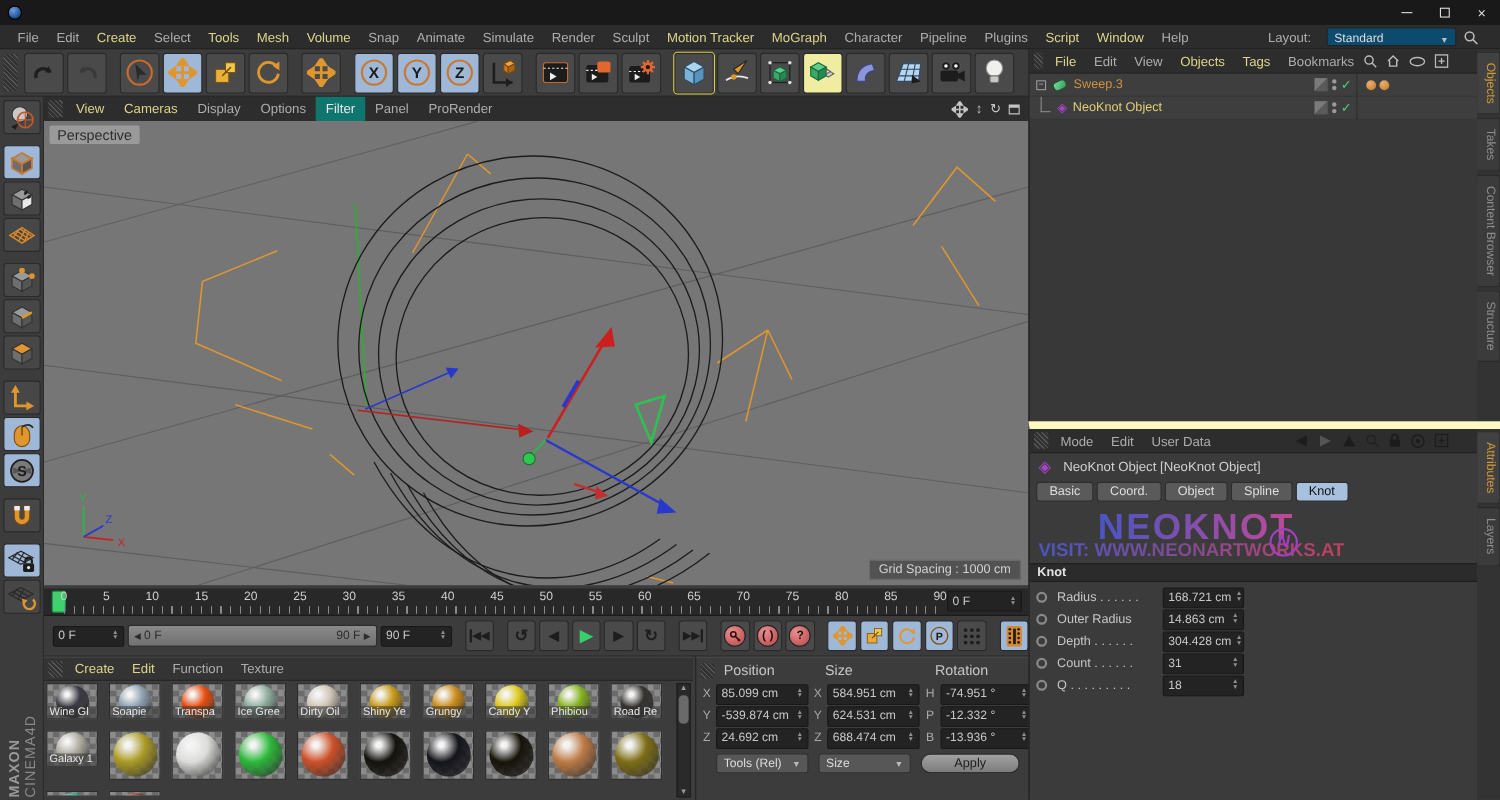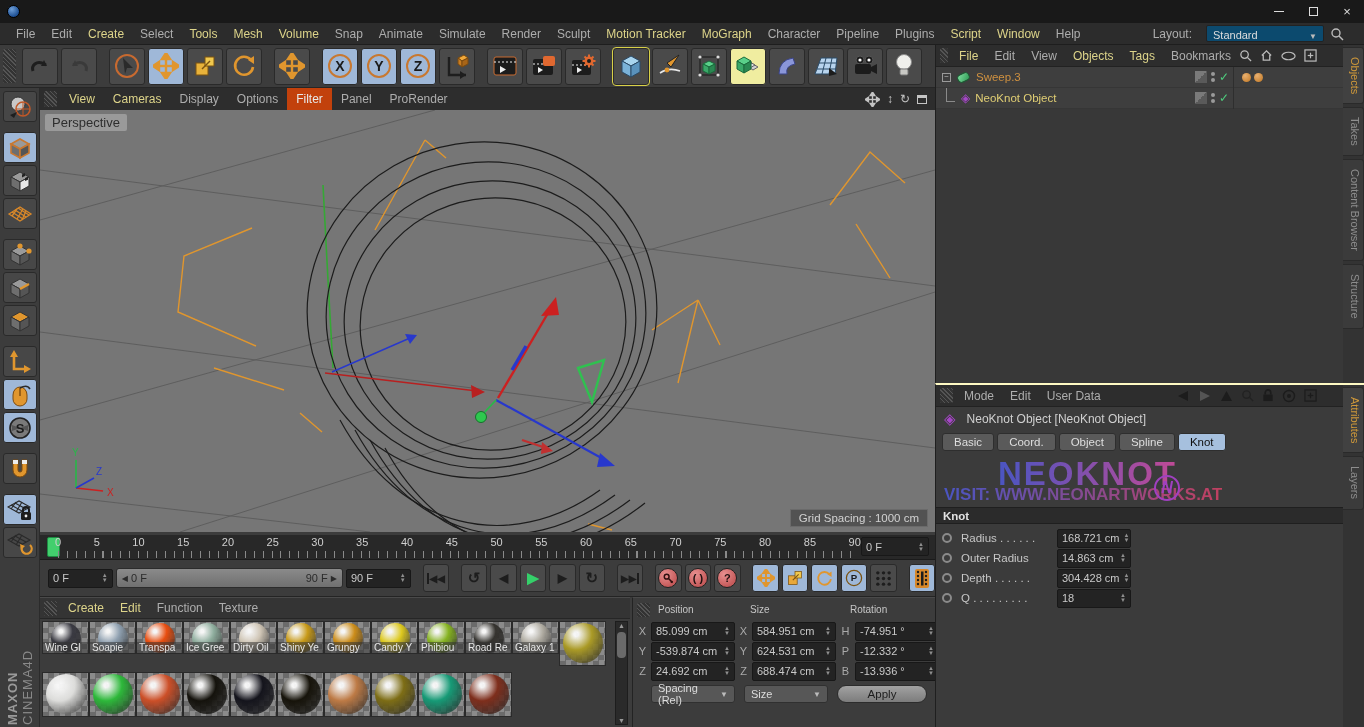--- a/index.html
+++ b/index.html
@@ -34,21 +34,21 @@
 #rail{left:0;top:88px;width:40px;height:639px;background:#3c3c3c;border-right:1px solid #2b2b2b;display:flex;flex-direction:column;align-items:center;gap:2px;padding-top:3px}
 .lb{width:34px;height:31px;background:#474747;border:1px solid #2a2a2a;border-radius:3px;display:flex;align-items:center;justify-content:center}
 .lb.act{background:#9fb8d8}
 .railgap{height:6px}
 #brand{position:absolute;left:0;bottom:2px;width:40px;height:130px;display:flex;align-items:center;justify-content:center}
 #brand div{writing-mode:vertical-rl;transform:rotate(180deg);color:#8a8a8a;font-size:13px;letter-spacing:1px}
 #brand b{color:#9a9a9a}
 
 #vpmenu{left:40px;top:88px;width:895px;height:22px;background:#2d2d2d;display:flex;align-items:center;padding-left:4px}
 #vpmenu .mi{padding:0 9px}
-#vpmenu .mi.on{background:#c2410c;color:#e8e8e8;height:22px;line-height:22px}
+#vpmenu .mi.on{background:#0f766e;color:#e8e8e8;height:22px;line-height:22px}
 #vpmenu .rt{margin-left:auto;display:flex;align-items:center;gap:7px;padding-right:8px;color:#bbb}
 .navico{font-size:12px;color:#c4c4c4}
 .maxico{display:block;width:10px;height:9px;border:1px solid #c4c4c4;border-top-width:3px}
 #viewport{left:40px;top:110px;width:895px;height:422px;background:#767676;overflow:hidden}
 #persp{position:absolute;left:5px;top:4px;background:#9a9a9a;color:#2e2e2e;padding:1px 7px;font-size:13px;border-radius:2px}
 #gridlbl{position:absolute;right:7px;bottom:5px;background:#4c4c4cd9;color:#d2d2d2;padding:2px 8px;font-size:11.5px;border:1px solid #6a6a6a}
 
 #ruler{left:40px;top:535px;width:895px;height:25px;background:#282828;border-bottom:1px solid #1b1b1b}
 #playhead{position:absolute;left:7px;top:2px;width:13px;height:20px;background:#42cf6d;border:1px solid #1f8a43;border-radius:2px}
 #ticknums{position:absolute;left:15px;top:1px;width:806px;display:flex;justify-content:space-between;color:#cfcfcf;font-size:11px}
@@ -59,41 +59,41 @@
 
 #transport{left:40px;top:560px;width:895px;height:37px;background:#3c3c3c;border-bottom:1px solid #242424;display:flex;align-items:center;gap:3px;padding-left:8px}
 .rng{width:232px;height:20px;background:linear-gradient(#8a8a8a,#707070);border:1px solid #2c2c2c;border-radius:3px;display:flex;align-items:center;padding:0 5px;color:#2b2b2b;font-size:11px}
 .tpb{width:27px;height:28px;background:#4a4a4a;border:1px solid #2a2a2a;border-radius:3px;display:flex;align-items:center;justify-content:center;color:#1d1d1d;font-size:12px;font-weight:bold}
 .tpb.act{background:#9fb8d8}
 .redc{width:20px;height:20px;border-radius:50%;background:radial-gradient(circle at 35% 30%,#e89090,#c65b5b 70%);border:1.5px solid #222;display:flex;align-items:center;justify-content:center;color:#201010;font-size:11px;font-weight:bold}
 .playtri{color:#35d06a}
 
 #mats{left:40px;top:597px;width:590px;height:130px;background:#3c3c3c;border-top:1px solid #4a4a4a}
 #matmenu{height:21px;background:#343434;display:flex;align-items:center;padding-left:4px;border-bottom:1px solid #262626}
-#matgrid{display:flex;flex-wrap:wrap;gap:0;padding:2px 2px 0 2px;width:572px;height:104px;overflow:hidden}
+#matgrid{display:flex;flex-wrap:wrap;gap:10px;padding:2px 2px 0 2px;width:572px;height:104px;overflow:hidden}
 .mat{width:47px;height:45px;background-color:#777;background-image:repeating-conic-gradient(#6b6b6b 0% 25%,#8b8b8b 0% 50%);background-size:11px 11px;border:1px solid #2a2a2a;position:relative;overflow:hidden}
 .mat.r1{height:33px}
 .sph{position:absolute;left:3px;top:1px;width:40px;height:40px;border-radius:50%}
 .mat.r1 .sph{width:30px;height:30px;left:8px}
 .mlabel{position:absolute;left:0;bottom:0;width:100%;background:#32323288;color:#e6e6e6;font-size:10px;padding:0 2px;white-space:nowrap;overflow:hidden}
 #matscroll{position:absolute;right:2px;top:23px;width:13px;height:104px;background:#2a2a2a;border:1px solid #1d1d1d;display:flex;flex-direction:column;align-items:center;color:#999;font-size:7px}
 #matscroll .thumbv{width:9px;height:26px;background:#6a6a6a;border-radius:4px;margin-top:3px}
 
 #coordp{left:632px;top:597px;width:303px;height:130px;background:#3c3c3c;border-left:1px solid #232323;border-top:1px solid #4a4a4a;padding:2px 4px}
 #coordhead{display:flex;align-items:center;height:19px}
-#coordhead span{font-size:10px;color:#c6c6c6}
+#coordhead span{font-size:13px;color:#c6c6c6}
 .cgrid{display:grid;grid-template-columns:11px 84px 11px 84px 13px 84px;grid-auto-rows:20px;column-gap:3px;row-gap:0;align-items:center;margin-top:2px}
 .axl{color:#aaa;text-align:center}
 .crow3{display:flex;gap:9px;margin-top:4px}
 .ddl{width:84px;height:18px;background:#575757;border:1px solid #303030;border-radius:3px;display:flex;align-items:center;padding:0 6px;color:#ddd;font-size:11px}
 .ddl i{margin-left:auto;font-style:normal;font-size:8px;color:#bbb}
 .applyb{width:90px;height:18px;border-radius:9px;background:linear-gradient(#a2a2a2,#7c7c7c);border:1px solid #2c2c2c;color:#1c1c1c;display:flex;align-items:center;justify-content:center;font-size:11.5px}
 
 #om{left:935px;top:45px;width:429px;height:338px;background:#383838;border-left:1px solid #1f1f1f}
-#am{left:935px;top:383px;width:429px;height:344px;background:#3b3b3b;border-left:1px solid #1f1f1f;border-top:2px solid #fef9c3}
+#am{left:935px;top:383px;width:429px;height:344px;background:#3b3b3b;border-left:1px solid #1f1f1f;border-top:7px solid #fef9c3}
 .pmenu{height:22px;background:#2d2d2d;display:flex;align-items:center;padding-left:4px;border-bottom:1px solid #222}
 .pmenu .rt{margin-left:auto;display:flex;align-items:center;gap:8px;padding-right:26px}
 .vstrip{position:absolute;right:0;top:0;width:21px;height:100%;background:#333;display:flex;flex-direction:column;padding-top:2px;gap:3px}
 .vtab{writing-mode:vertical-rl;font-size:11px;color:#8e8e8e;background:#3b3b3b;border:1px solid #2a2a2a;border-left:none;border-radius:0 3px 3px 0;padding:9px 2px;text-align:center}
 .vtab.act{color:#d0993a;background:#414141}
 
 .orow{height:21px;display:flex;align-items:center;background:#3e3e3e;border-bottom:1px solid #363636;padding-left:6px;font-size:11.5px}
 .expbox{width:9px;height:9px;border:1px solid #9a9a9a;display:flex;align-items:center;justify-content:center;color:#bbb;font-size:8px;line-height:6px;margin-right:6px}
 .treeL{width:9px;height:14px;border-left:1px solid #8a8a8a;border-bottom:1px solid #8a8a8a;margin:-7px 6px 0 4px}
 .oico1{width:13px;height:9px;border-radius:5px;background:linear-gradient(135deg,#7fe0a0,#2f9a55);transform:rotate(-25deg);margin-right:6px;border:1px solid #1c5c34}
@@ -876,21 +876,21 @@
         <span class="stp">▲<br>▼</span>
       </div>
     <span class="axl">B</span>
     <div class="field">
         <span>-13.936 °</span>
         <span class="stp">▲<br>▼</span>
       </div>
   </div>
   <div class="crow3">
     <div class="ddl" style="margin-left:14px">
-        <span>Spacing (Rel)</span>
+        <span>Tools (Rel)</span>
         <i>▼</i>
       </div>
     <div class="ddl">
         <span>Size</span>
         <i>▼</i>
       </div>
     <div class="applyb">
         <span>Apply</span>
       </div>
   </div>
@@ -1037,20 +1037,28 @@
       <div class="prow">
         <span class="pkey"></span>
         <span class="plabel">Depth . . . . . .</span>
         <div class="field pfield">
             <span>304.428 cm</span>
             <span class="stp">▲<br>▼</span>
           </div>
       </div>
       <div class="prow">
         <span class="pkey"></span>
+        <span class="plabel">Count . . . . . .</span>
+        <div class="field pfield">
+            <span>31</span>
+            <span class="stp">▲<br>▼</span>
+          </div>
+      </div>
+      <div class="prow">
+        <span class="pkey"></span>
         <span class="plabel">Q . . . . . . . . .</span>
         <div class="field pfield">
             <span>18</span>
             <span class="stp">▲<br>▼</span>
           </div>
       </div>
     </div>
   </div>
   <div class="vstrip">
     <div class="vtab act">Attributes</div>

